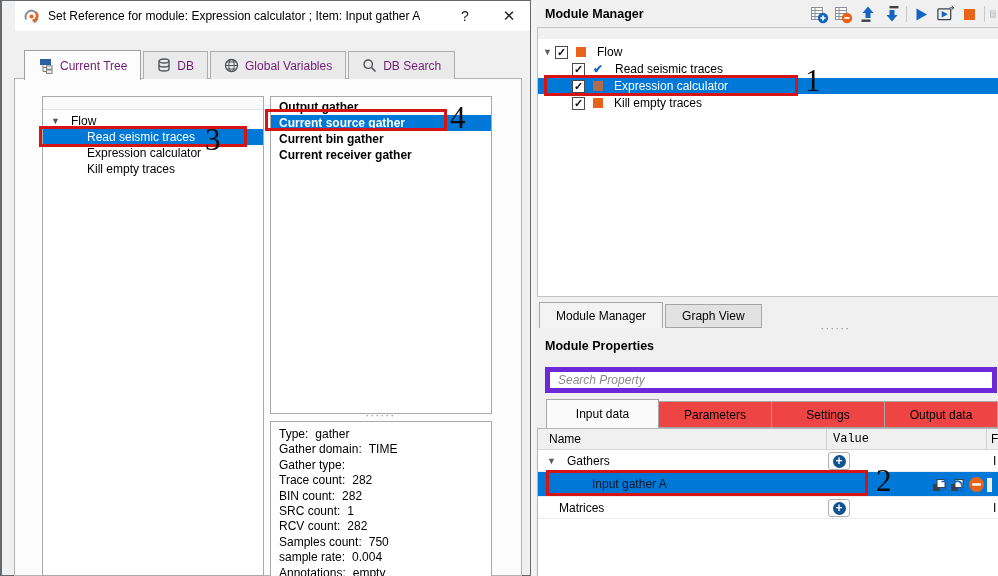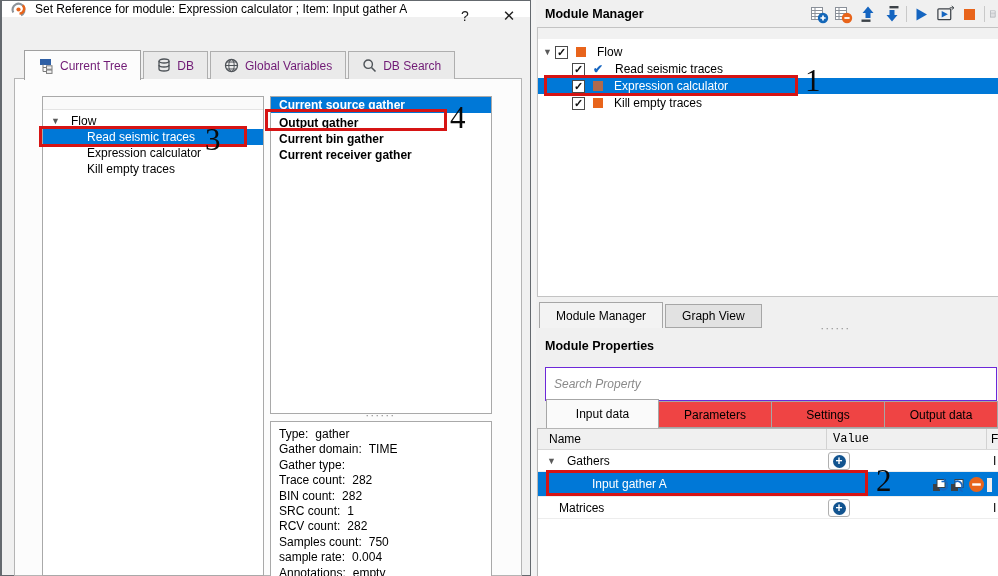--- a/index.html
+++ b/index.html
@@ -2,21 +2,21 @@
 <html><head>
 <meta charset="utf-8">
 <style>
   * { margin:0; padding:0; box-sizing:border-box; }
   html,body { width:998px; height:576px; overflow:hidden; background:#ececec;
               font-family:"Liberation Sans", sans-serif; font-size:12px; color:#000; }
 
   
   .dialog { position:absolute; left:0; top:0; width:531px; height:576px;
             background:#f0f0f0; border:1px solid #64696e; border-left-width:2px; }
-  .titlebar { position:absolute; left:0; top:0; right:0; height:16px; background:#fff;
+  .titlebar { position:absolute; left:13px; top:0; right:0; height:30px; background:#fff;
               display:flex; align-items:center; padding-left:8px; }
   .titlebar .logo { width:17px; height:17px; margin-right:8px; flex:0 0 auto; }
   .win-title { font-size:12px; white-space:nowrap; overflow:hidden; }
   .tb-btn { width:30px; height:24px; display:flex; align-items:center; justify-content:center;
             font-size:14px; color:#222; }
   .help-btn { position:absolute; right:50px; top:3px; }
   .close-btn { position:absolute; right:6px; top:3px; font-size:15px; }
 
   .dlg-tabbar { position:absolute; left:22px; top:48px; display:flex; align-items:flex-end; z-index:3; }
   .dlg-tab { height:28px; display:flex; align-items:center; gap:6px; padding:0 13px;
@@ -69,21 +69,21 @@
   .stat-sq { width:10px; height:10px; margin-right:11px; flex:0 0 auto; }
   .stat-ck { width:14px; margin-right:8px; color:#1565c0; font-weight:bold; font-size:12px; flex:0 0 auto; }
 
   .mm-tabs { position:absolute; left:3px; top:302px; display:flex; align-items:flex-end; }
   .mm-tab { height:24px; padding:0 16px; display:flex; align-items:center; border:1px solid #a6a6a6;
             background:#e2e2e2; margin-right:2px; white-space:nowrap; }
   .mm-tab.active { background:#f3f3f3; height:26px; border-bottom:none; }
 
   .mp-title { position:absolute; left:9px; top:339px; font-weight:bold; font-size:12.5px; }
   .search-box { position:absolute; left:9px; top:367px; width:452px; height:16px; background:#fff;
-                border:1px solid #6d28d9; padding:16px 8px; display:flex; align-items:center; }
+                border:5px solid #6d28d9; padding:8px 8px; display:flex; align-items:center; }
   .search-box input { border:none; outline:none; width:100%; font-family:"Liberation Sans",sans-serif;
                       font-size:12px; font-style:italic; color:#555; background:transparent; }
   .search-box input::placeholder { color:#8a8a8a; font-style:italic; }
 
   .prop-tabs { position:absolute; left:10px; top:399px; display:flex; align-items:flex-end; }
   .prop-tab { width:113px; height:27px; display:flex; align-items:center; justify-content:center;
               background:#ef4444; border:1px solid #a6a6a6; border-left:none; white-space:nowrap; }
   .prop-tab:first-child { border-left:1px solid #a6a6a6; }
   .prop-tab.active { background:#fafafa; height:29px; border-bottom:none; }
 
@@ -92,21 +92,21 @@
   .pt-header { height:21px; background:#f0f0f0; border-bottom:1px solid #d8d8d8; display:flex; }
   .pt-header .c1 { width:289px; padding-left:11px; display:flex; align-items:center;
                    border-right:1px solid #d2d2d2; }
   .pt-header .c2 { width:160px; padding-left:6px; display:flex; align-items:center;
                    border-right:1px solid #d2d2d2;font-family:Liberation Mono, monospace; }
   .pt-header .c3 { flex:1; padding-left:4px; display:flex; align-items:center; overflow:hidden; }
   .prow { height:22px; display:flex; align-items:center; border-bottom:1px solid #ededed;
           position:relative; white-space:nowrap; }
   .prow .arr { width:12px; margin-left:9px; color:#5a5a5a; font-size:9px; }
   .prow.group .nm { margin-left:8px; }
-  .prow.selected { background:#0078d7; color:#ffffff; height:25px; }
+  .prow.selected { background:#0078d7; color:#0f172a; height:25px; }
   .prow.selected .nm { margin-left:54px; }
   .addbtn { position:absolute; left:290px; top:2px; width:22px; height:18px; background:#fdfdfd;
             border:1px solid #b0b0b0; border-radius:3px; display:flex; align-items:center;
             justify-content:center; }
   .addbtn .pc { width:13px; height:13px; border-radius:50%; background:#11538f; color:#fff;
                 display:flex; align-items:center; justify-content:center; font-size:12px;
                 font-weight:bold; line-height:11px; }
   .row-icons { position:absolute; right:6px; top:4px; display:flex; gap:2px; align-items:center; }
   .clip-cell { position:absolute; left:455px; top:0; bottom:0; display:flex; align-items:center;
                overflow:hidden; width:10px; }
@@ -193,25 +193,25 @@
     </div>
     <div class="trow child">
       <span>Expression calculator</span>
     </div>
     <div class="trow child">
       <span>Kill empty traces</span>
     </div>
   </div>
 
   <div class="boxed llist">
+    <div class="lrow" style="margin-top:2px;">
+      <span>Output gather</span>
+    </div>
     <div class="lrow selected">
       <span>Current source gather</span>
-    </div>
-    <div class="lrow" style="margin-top:2px;">
-      <span>Output gather</span>
     </div>
     <div class="lrow">
       <span>Current bin gather</span>
     </div>
     <div class="lrow">
       <span>Current receiver gather</span>
     </div>
   </div>
 
   <div class="splitdots" style="left:364px; top:412px;">······</div>

